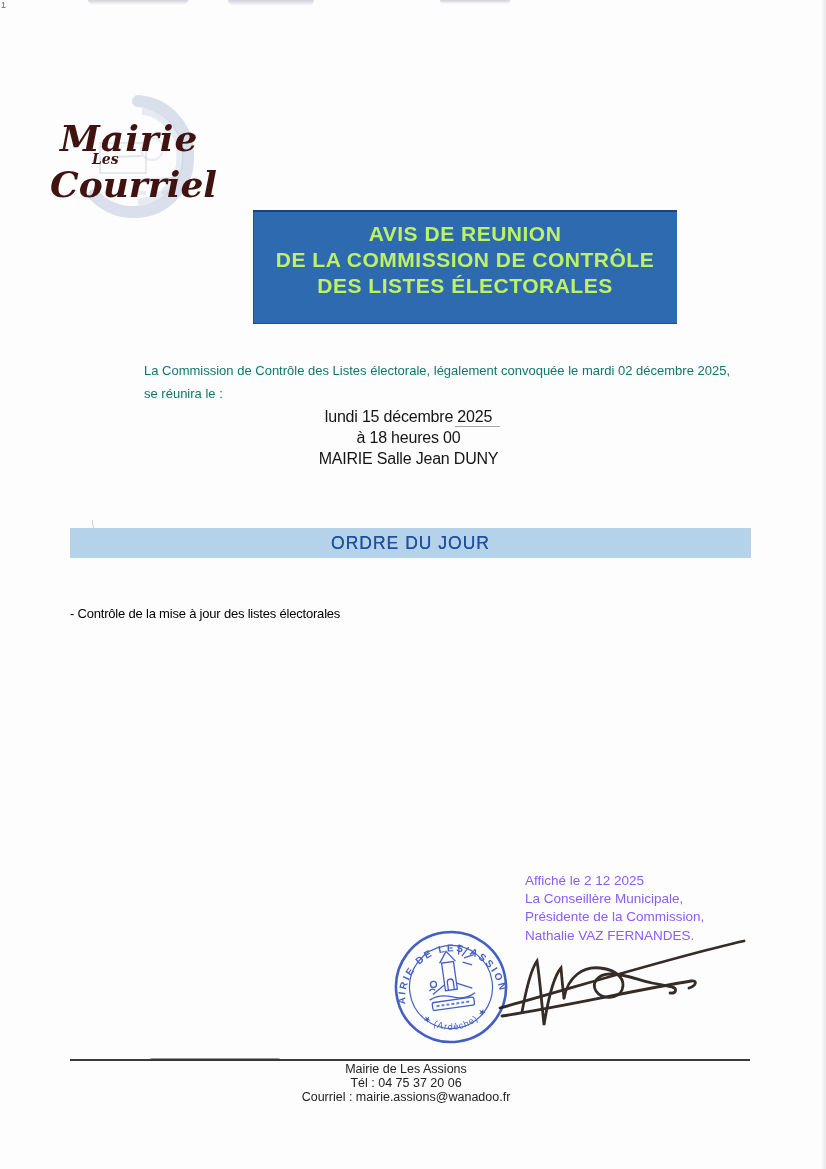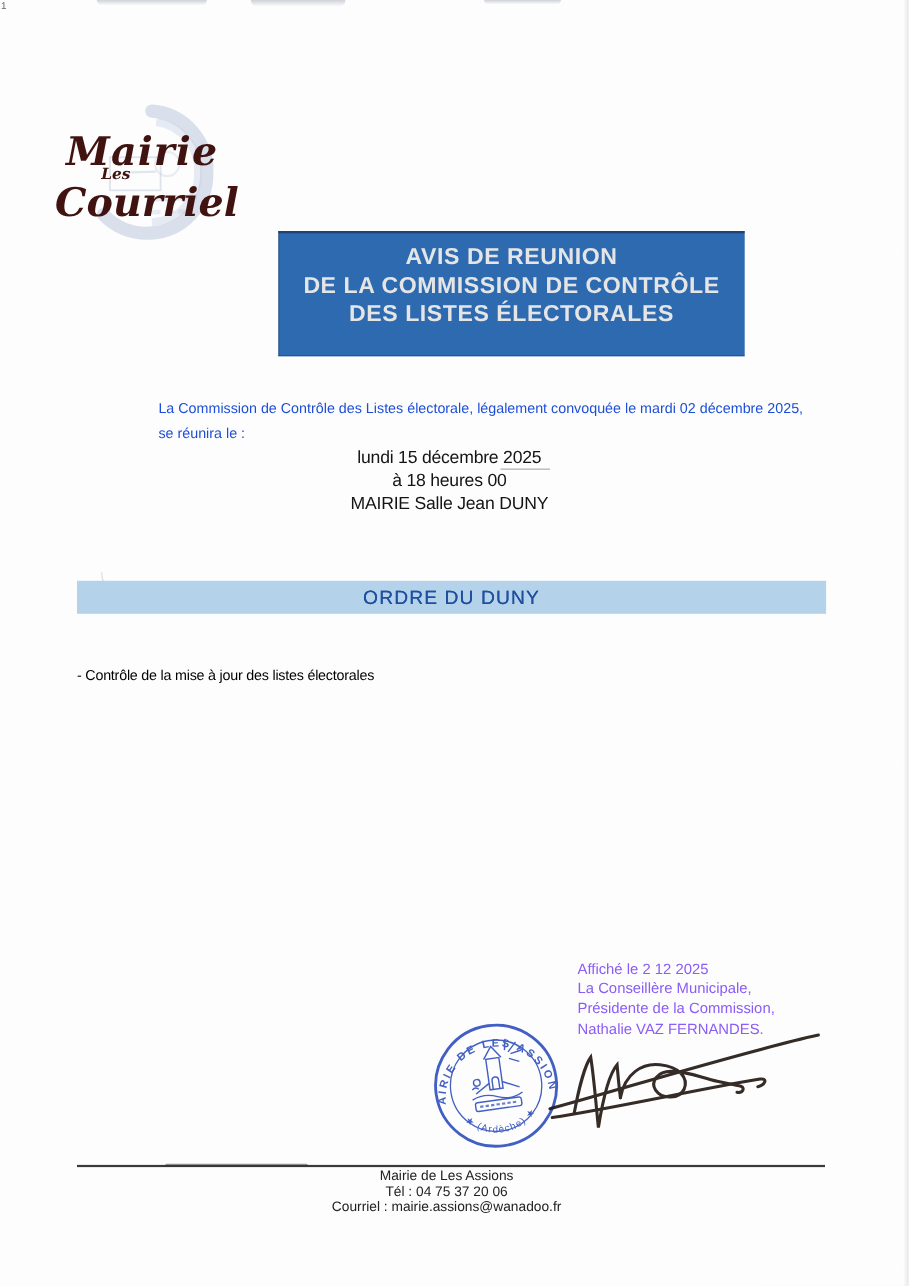--- a/index.html
+++ b/index.html
@@ -27,25 +27,25 @@
   .logo-word{position:absolute;font-family:"DejaVu Serif",serif;font-style:italic;
     font-weight:bold;color:#401310;white-space:nowrap;}
   #logo-word1{left:14px;top:32px;font-size:36px;letter-spacing:1px;}
   #logo-word2{left:46px;top:66px;font-size:14px;}
   #logo-word3{left:4px;top:78px;font-size:36px;}
 
   
   #title-banner{left:253px;top:210px;width:424px;height:114px;background:#2e6ab0;
     box-shadow:inset 0 2px 0 rgba(10,30,60,.5), inset 0 -1px 0 rgba(10,30,60,.35),
                inset 1px 0 0 rgba(10,30,60,.3);
-    color:#e5e5e5;text-align:center;padding-top:11px;box-sizing:border-box;}
+    color:#bef264;text-align:center;padding-top:11px;box-sizing:border-box;}
   #title-banner .t-line{font-size:21px;font-weight:bold;line-height:26px;letter-spacing:.5px;}
 
   
-  #intro{left:144px;top:360px;width:625px;font-size:13px;line-height:22.5px;color:#1d4ed8;}
+  #intro{left:144px;top:360px;width:625px;font-size:13px;line-height:22.5px;color:#0f766e;}
 
   
   #meeting{left:145px;top:406px;width:527px;text-align:center;font-size:16px;
     font-weight:normal;line-height:21px;color:#141414;letter-spacing:-.2px;}
   #underline-2025{left:455px;top:426px;width:45px;height:1px;background:#777;opacity:.65;}
 
   
   #agenda-header{left:70px;top:528px;width:681px;height:30px;background:#b4d3ea;
     text-align:center;line-height:30px;font-size:17.5px;color:#1f4f9e;letter-spacing:1px;
     text-shadow:0 0 .4px #1f4f9e;}
@@ -100,21 +100,21 @@
     <div>se réunira le :</div>
   </div>
 
   <div class="abs" id="meeting">
     <div>lundi 15 décembre 2025</div>
     <div>à 18 heures 00</div>
     <div>MAIRIE Salle Jean DUNY</div>
   </div>
   <div class="abs" id="underline-2025"></div>
 
-  <div class="abs" id="agenda-header">ORDRE DU DUNY</div>
+  <div class="abs" id="agenda-header">ORDRE DU JOUR</div>
   <div class="abs" id="agenda-item">- Contrôle de la mise à jour des listes électorales</div>
 
   <div class="abs" id="posted">
     <div>Affiché le 2 12 2025</div>
     <div>La Conseillère Municipale,</div>
     <div>Présidente de la Commission,</div>
     <div>Nathalie VAZ FERNANDES.</div>
   </div>
 
   <svg class="abs" id="stamp" viewBox="0 0 118 118">

